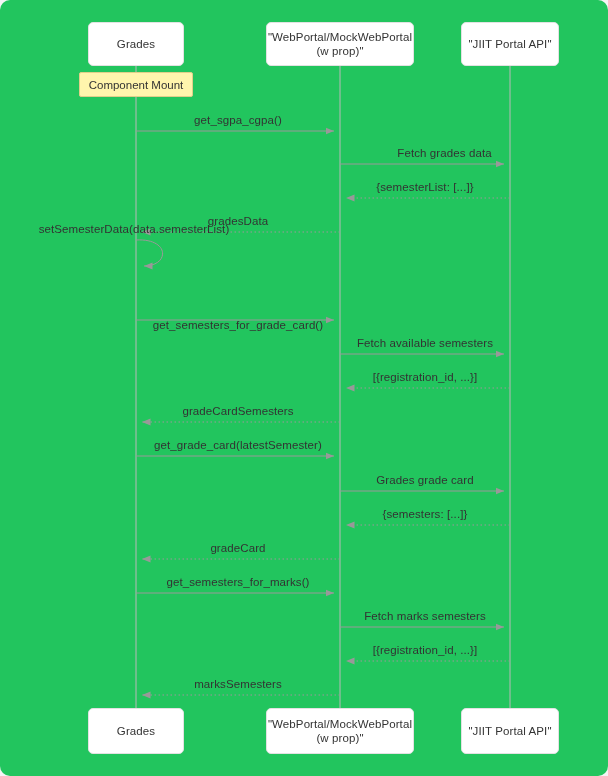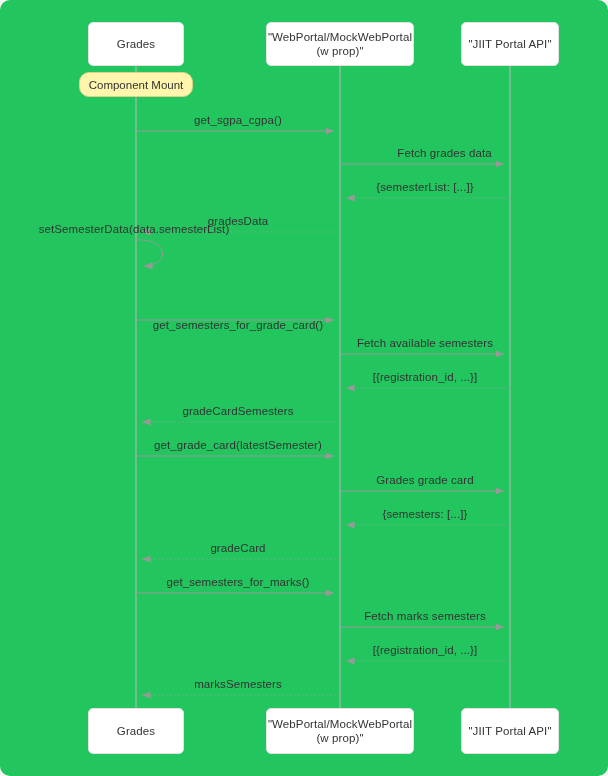--- a/index.html
+++ b/index.html
@@ -42,21 +42,21 @@
   .participant-label {
     display: block;
     padding: 0 6px;
     white-space: pre-line;
   }
   .note-box {
     position: absolute;
     box-sizing: border-box;
     background: #fff5ad;
     border: 1px solid #e0cf8a;
-    border-radius: 10px;
+    border-radius: 2px;
     display: flex;
     align-items: center;
     justify-content: center;
     color: #333333;
     font-size: 11.5px;
     line-height: 14px;
   }
   .msg-label {
     position: absolute;
     color: #333333;

